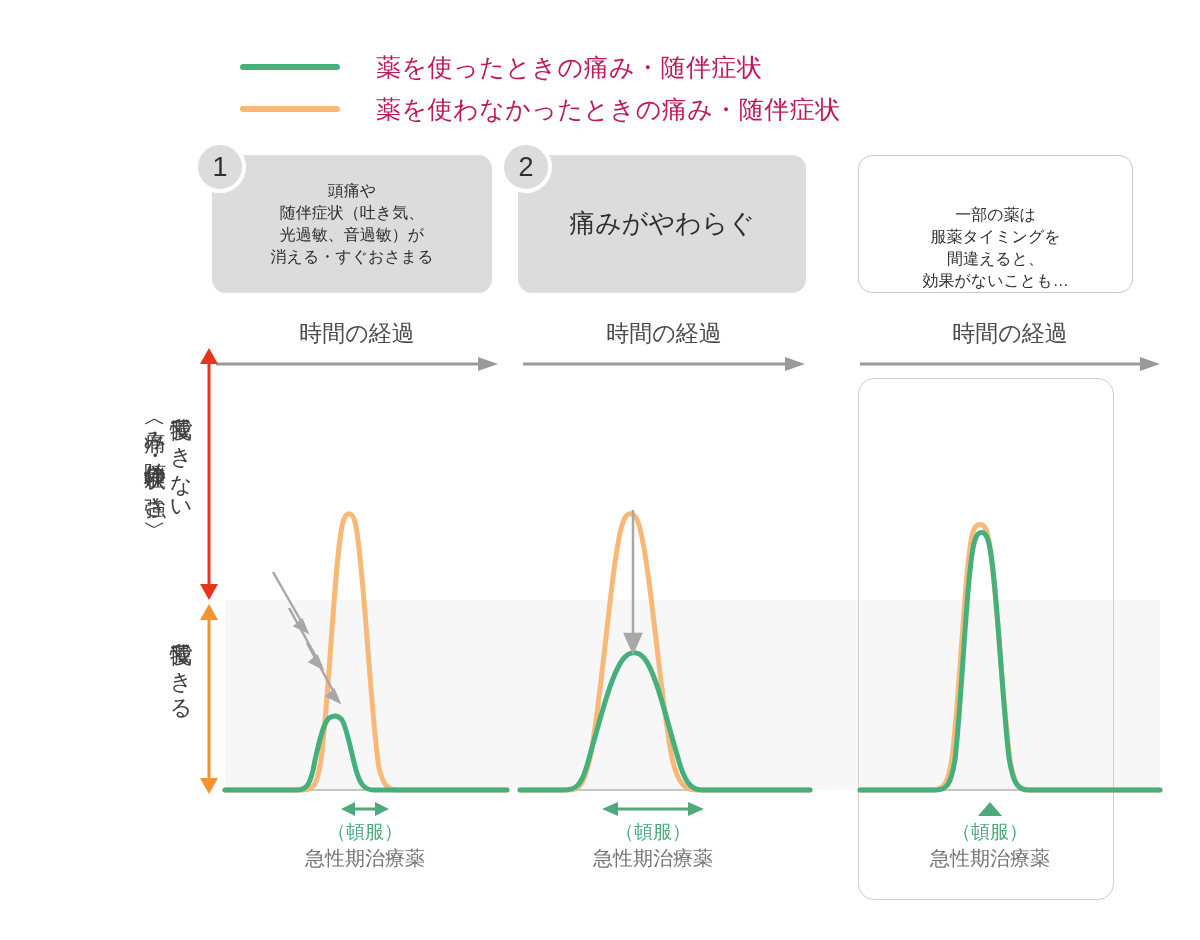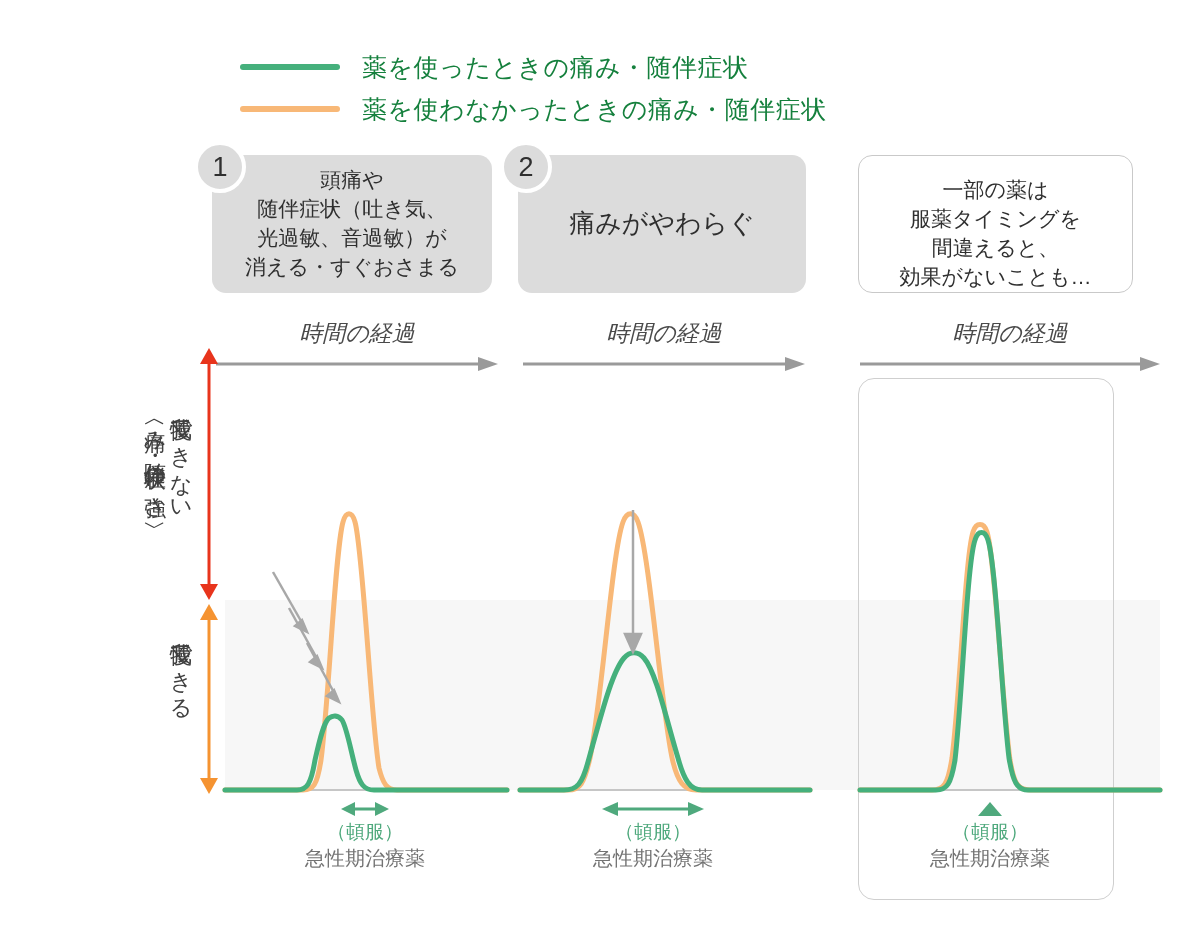--- a/index.html
+++ b/index.html
@@ -31,23 +31,23 @@
     align-items: center;
     height: 42px;
   }
   .legend-swatch {
     width: 100px;
     height: 6px;
     border-radius: 3px;
     flex: 0 0 auto;
   }
   .legend-label {
-    margin-left: 22px;
+    margin-left: 36px;
     font-size: 25px;
-    color: #15803d;
+    color: #be185d;
     letter-spacing: .5px;
     white-space: nowrap;
   }
 
   
   .step-box {
     position: absolute;
     box-sizing: border-box;
     border-radius: 14px;
     display: flex;
@@ -56,21 +56,21 @@
     text-align: center;
   }
   .step-box.filled {
     background: #dcdcdc;
   }
   .step-box.outlined {
     background: #ffffff;
     border: 1.5px solid #c9c9c9;
   }
   .step-text {
-    font-size: 21px;
+    font-size: 16px;
     line-height: 1.38;
     color: #2f2f2f;
     white-space: pre-line;
     padding: 0 10px;
   }
   .step-text.big {
     font-size: 26px;
   }
   .step-badge {
     position: absolute;
@@ -83,21 +83,21 @@
     border: 4px solid #ffffff;
     box-sizing: border-box;
     display: flex;
     align-items: center;
     justify-content: center;
     font-size: 27px;
     color: #2f2f2f;
   }
 
   
-  .time-group { position: absolute; font-style: italic; }
+  .time-group { position: absolute; }
   .time-label {
     position: absolute;
     top: 0;
     width: 100%;
     text-align: center;
     font-size: 23px;
     color: #4a4a4a;
   }
   .time-arrow {
     position: absolute;

